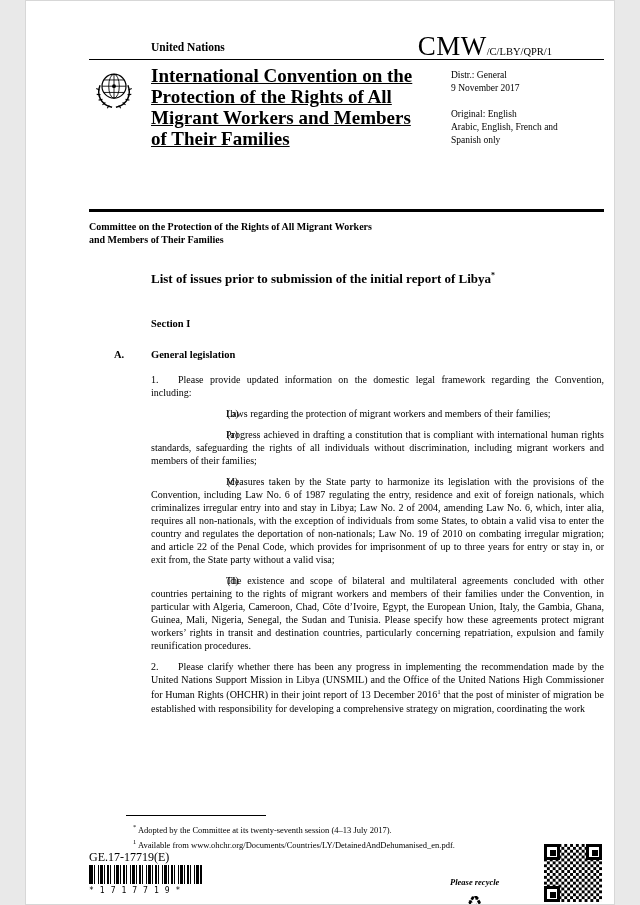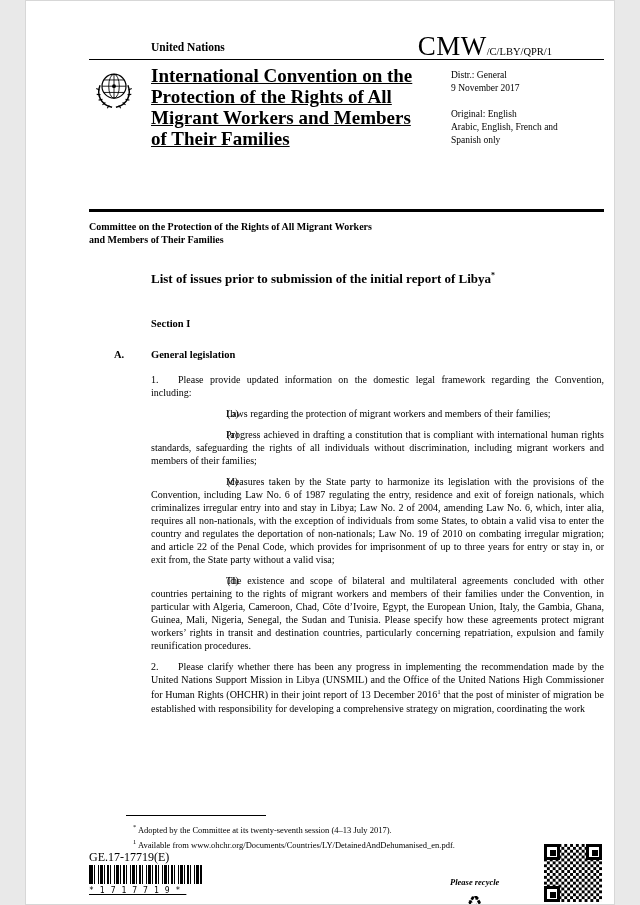--- a/index.html
+++ b/index.html
@@ -57,21 +57,21 @@
   .ge-code { position:absolute; left:63px; top:849px; font-size:12px; }
   .barcode-block { position:absolute; left:63px; top:864px; }
   .barcode-bars {
     width:113px; height:19px;
     background: repeating-linear-gradient(90deg,
       #000 0 2px, #fff 2px 3px, #000 3px 4px, #fff 4px 7px,
       #000 7px 8px, #fff 8px 9px, #000 9px 12px, #fff 12px 13px,
       #000 13px 14px, #fff 14px 16px);
     border-left:2px solid #000; border-right:2px solid #000;
   }
-  .barcode-text { font-family:"DejaVu Sans Mono", monospace; font-size:8px; letter-spacing:6px; margin-top:2px;text-decoration:underline; }
+  .barcode-text { font-family:"DejaVu Sans Mono", monospace; font-size:8px; letter-spacing:6px; margin-top:2px; }
 
   .recycle { position:absolute; left:424px; top:876px; display:flex; align-items:center; gap:7px;flex-direction:column; }
   .recycle-label { font-weight:bold; font-style:italic; font-size:8.5px; }
   .recycle-icon { font-size:17px; line-height:17px; }
 
   .qr { position:absolute; left:518px; top:843px; width:58px; height:58px;
     background: repeating-conic-gradient(#000 0 25%, #fff 0 50%);
     background-size:5.8px 5.8px; outline:3px solid #fff; }
   .qr .finder { position:absolute; width:16px; height:16px; border:3px solid #000; background:#fff; }
   .qr .finder::after { content:""; position:absolute; left:3px; top:3px; width:6px; height:6px; background:#000; }

